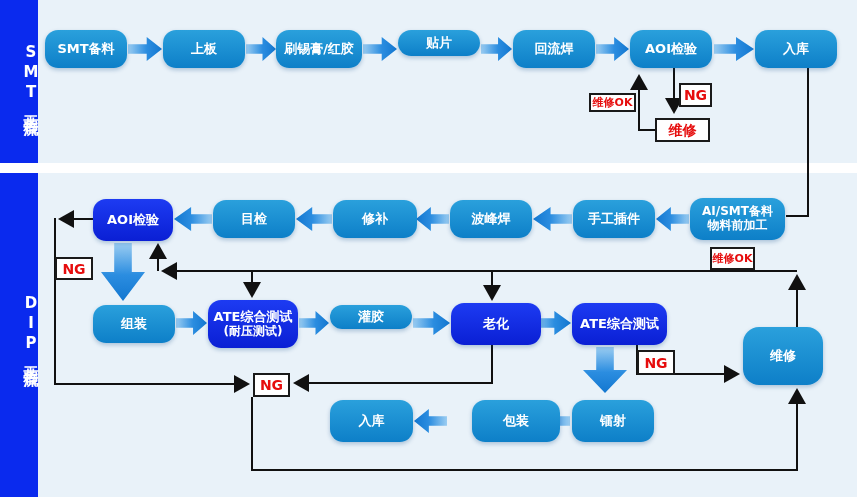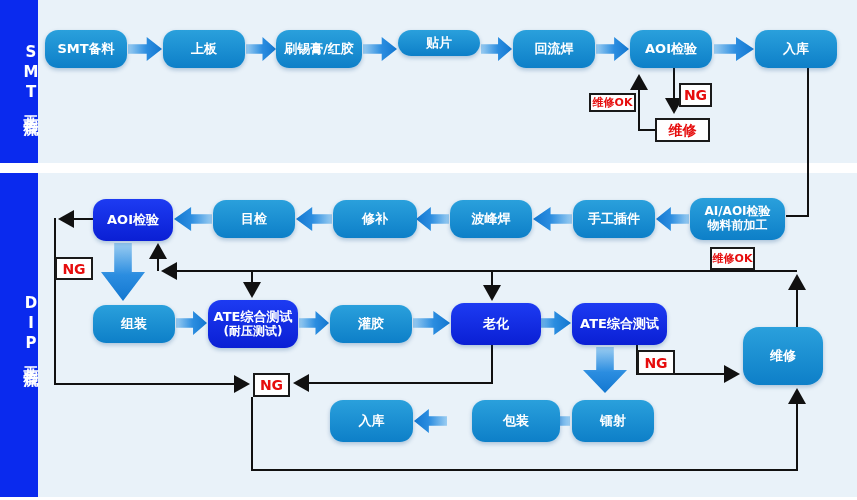--- a/index.html
+++ b/index.html
@@ -98,21 +98,21 @@
   <div class="flow-arrow ar-right" style="left:363px;top:36px;width:34px;height:26px;"></div>
   <div class="flow-arrow ar-right" style="left:481px;top:36px;width:31px;height:26px;"></div>
   <div class="flow-arrow ar-right" style="left:596px;top:36px;width:33px;height:26px;"></div>
   <div class="flow-arrow ar-right" style="left:714px;top:36px;width:40px;height:26px;"></div>
 
   <div class="tag" style="left:679px;top:83px;width:33px;height:24px;">NG</div>
   <div class="tag" style="left:655px;top:118px;width:55px;height:24px;">维修</div>
   <div class="tag" style="left:589px;top:93px;width:47px;height:19px;font-size:11px;">维修OK</div>
 
   <div class="node light" style="left:690px;top:198px;width:95px;height:42px;font-size:12px;">
-    <span>AI/AOI检验</span>
+    <span>AI/SMT备料</span>
     <span>物料前加工</span>
   </div>
   <div class="node light" style="left:573px;top:200px;width:82px;height:38px;">手工插件</div>
   <div class="node light" style="left:450px;top:200px;width:82px;height:38px;">波峰焊</div>
   <div class="node light" style="left:333px;top:200px;width:84px;height:38px;">修补</div>
   <div class="node light" style="left:213px;top:200px;width:82px;height:38px;">目检</div>
   <div class="node dark" style="left:93px;top:199px;width:80px;height:42px;">AOI检验</div>
 
   <div class="flow-arrow ar-left" style="left:656px;top:206px;width:33px;height:26px;"></div>
   <div class="flow-arrow ar-left" style="left:533px;top:206px;width:39px;height:26px;"></div>
@@ -124,21 +124,21 @@
   <div class="tag" style="left:710px;top:247px;width:45px;height:23px;font-size:11px;">维修OK</div>
 
   <div class="flow-arrow ar-down" style="left:101px;top:243px;width:44px;height:58px;"></div>
   <div class="flow-arrow ar-down" style="left:583px;top:347px;width:44px;height:46px;"></div>
 
   <div class="node light" style="left:93px;top:305px;width:82px;height:38px;">组装</div>
   <div class="node dark" style="left:208px;top:300px;width:90px;height:48px;">
     <span>ATE综合测试</span>
     <span class="sub">(耐压测试)</span>
   </div>
-  <div class="node light" style="left:330px;top:305px;width:82px;height:38px;">灌胶</div>
+  <div class="node light" style="left:330px;top:305px;width:82px;height:24px;">灌胶</div>
   <div class="node dark" style="left:451px;top:303px;width:90px;height:42px;">老化</div>
   <div class="node dark" style="left:572px;top:303px;width:95px;height:42px;">ATE综合测试</div>
   <div class="node light" style="left:743px;top:327px;width:80px;height:58px;border-radius:16px;">维修</div>
 
   <div class="flow-arrow ar-right" style="left:176px;top:310px;width:31px;height:26px;"></div>
   <div class="flow-arrow ar-right" style="left:299px;top:310px;width:30px;height:26px;"></div>
   <div class="flow-arrow ar-right" style="left:413px;top:310px;width:37px;height:26px;"></div>
   <div class="flow-arrow ar-right" style="left:534px;top:310px;width:37px;height:26px;"></div>
 
   <div class="tag" style="left:253px;top:373px;width:37px;height:24px;">NG</div>

